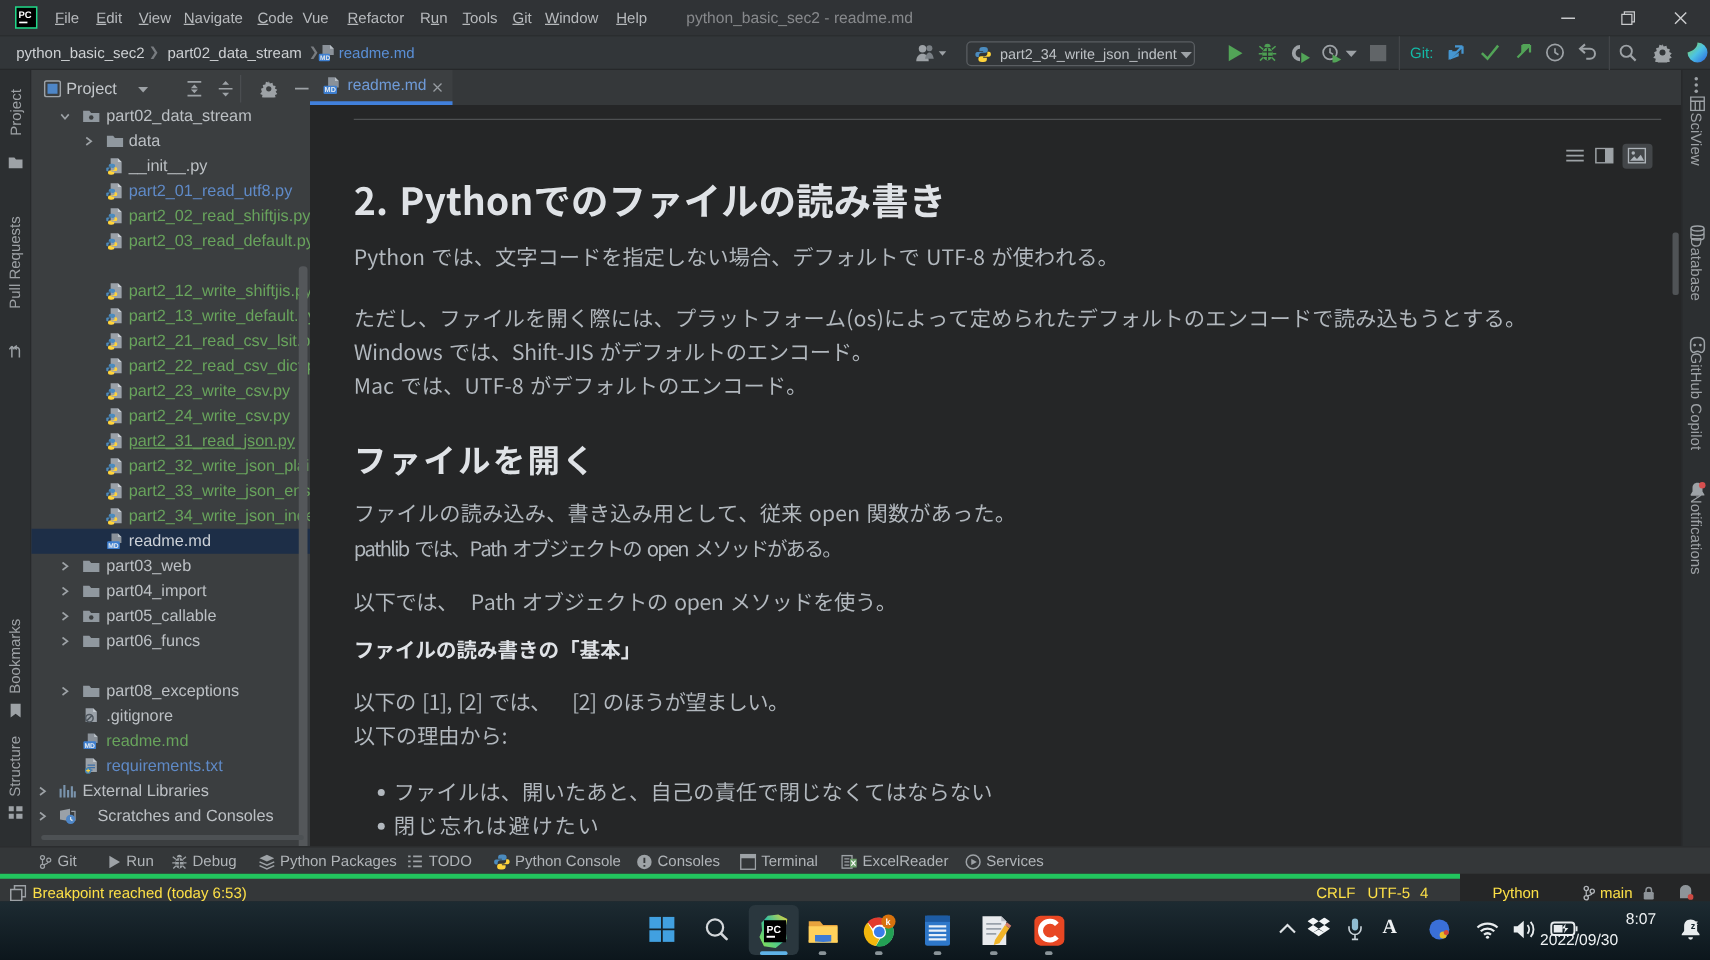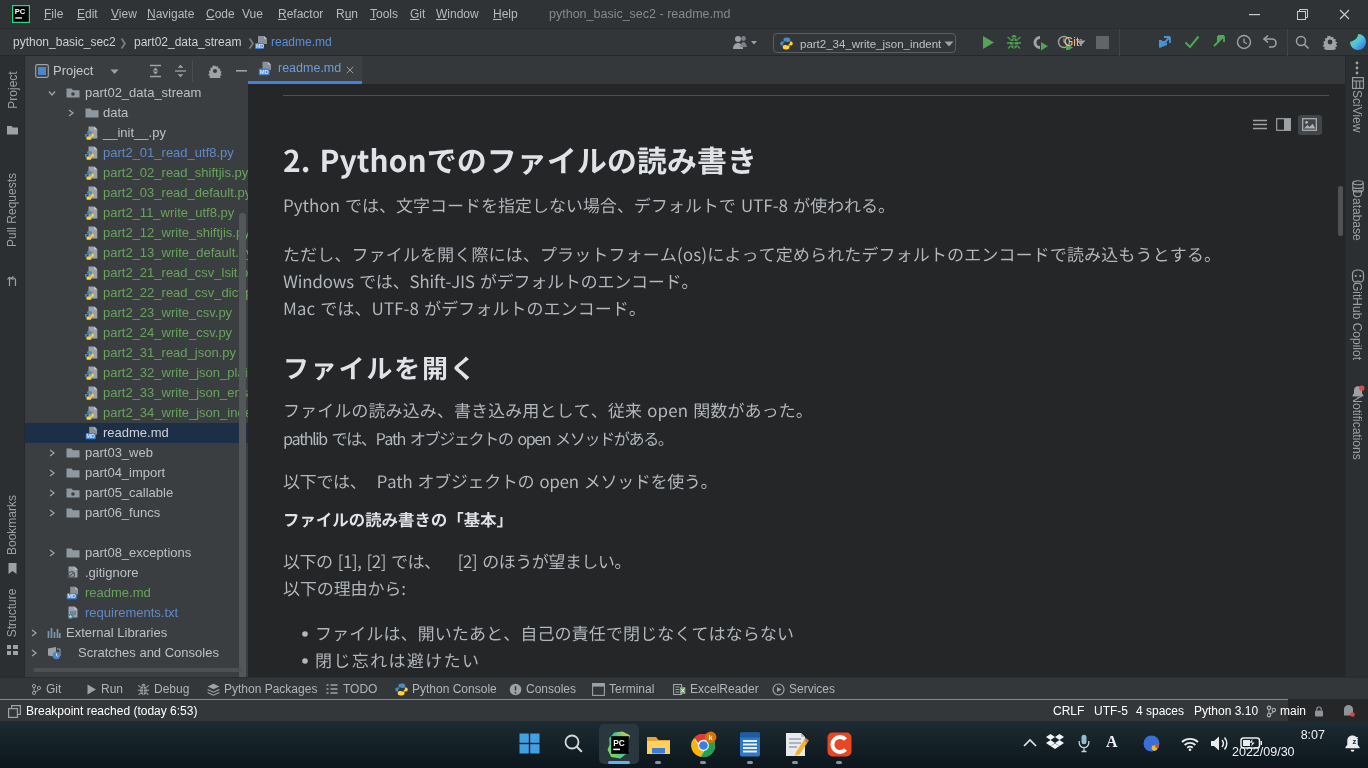--- a/index.html
+++ b/index.html
@@ -21,21 +21,21 @@
 .trow{position:absolute;height:20px;line-height:20px;white-space:nowrap;left:0;width:223px}
 .trow .lbl{position:absolute;top:0}
 .blue{color:#5f8ac7}.green{color:#68a35c}
 .tico{position:absolute;top:2px}
 #editor{position:absolute;left:248px;top:56px;width:1097px;height:621px;background:#252627}
 #tabbar{position:absolute;left:0;top:0;width:1097px;height:28px;background:#35383a}
 #tab1{position:absolute;left:0;top:0;width:114px;height:28px;background:#3c3f41;border-bottom:3px solid #4180dc;color:#6f9bd8;font-size:12.5px;line-height:25px}
 #content{position:absolute;left:0;top:28px;width:1097px;height:593px;background:#252627}
 #bottombar{position:absolute;left:0;top:677px;width:1368px;height:22px;background:#343739;border-top:1px solid #2a2c2e;font-size:12px;color:#b0b4b8}
 .bbi{position:absolute;top:0;height:22px;line-height:22px}
-#statusbar{position:absolute;left:0;top:699px;width:1288px;height:22px;background:#343739;border-top:1px solid #22c55e;font-size:12px;color:#ffffff}
+#statusbar{position:absolute;left:0;top:699px;width:1168px;height:22px;background:#343739;border-top:4px solid #22c55e;font-size:12px;color:#fde047}
 .sbi{position:absolute;top:0;height:22px;line-height:22px}
 #taskbar{position:absolute;left:0;top:721px;width:1368px;height:47px;background:linear-gradient(#1d2b32,#0c161c)}
 .tbi{position:absolute;top:9px;width:28px;height:28px}
 .rdot{position:absolute;top:40px;width:6px;height:3px;border-radius:2px;background:#8a9499}
 svg{display:block}
 .icp{position:absolute}
 </style></head><body>
 
 <div id="titlebar">
  <svg class="icp" style="left:12px;top:5px" width="18" height="18" viewBox="0 0 19 19">
@@ -122,21 +122,21 @@
  <svg class="icp" style="left:1057px;top:5px" width="16" height="16" viewBox="0 0 16 16">
       <circle cx="7" cy="8" r="5.5" fill="none" stroke="#9da2a6" stroke-width="1.4"></circle>
       <path d="M7 4.5 v3.5 l2.5 1.5" fill="none" stroke="#9da2a6" stroke-width="1.3"></path>
       <path d="M9 9.5 l7 4 -7 4 z" fill="#52a457"></path>
     </svg>
  <svg class="icp" style="left:1076px;top:11px" width="10" height="6">
       <path d="M0.5 0.5 l4.5 5 4.5-5 z" fill="#9da2a6"></path>
     </svg>
  <rect class="abs" style="left:1096px;top:7px;width:13px;height:13px;background:#616568"></rect>
  <div class="abs" style="left:1119px;top:0;width:1px;height:27px;background:#424548"></div>
- <div class="crumb" style="left:1064px;color:#fdba74">Git:</div>
+ <div class="crumb" style="left:1128px;color:#14b8a6">Git:</div>
  <svg class="icp" style="left:1157px;top:5px" width="16" height="16" viewBox="0 0 16 16">
       <path d="M2 14 V6 h3 L2 14 l8-3 v-3 z" fill="#4596d1"></path>
       <path d="M3 13 L13 3 M13 3 h-6 M13 3 v6" stroke="#4596d1" stroke-width="1.8" fill="none"></path>
       <path d="M2 14 v-7 h7 z" fill="#4596d1"></path>
     </svg>
  <svg class="icp" style="left:1184px;top:6px" width="16" height="14">
       <path d="M1.5 7.5 l4.5 4.5 L14.5 1.5" fill="none" stroke="#52a457" stroke-width="2"></path>
     </svg>
  <svg class="icp" style="left:1210px;top:5px" width="16" height="16" viewBox="0 0 16 16">
       <path d="M14 2 L4 12 M14 2 h-6 M14 2 v6" stroke="#52a457" stroke-width="1.8" fill="none"></path>
@@ -312,26 +312,20 @@
           <use href="#spy"></use>
         </svg>
         <span class="lbl green" style="left:78px;">part2_02_read_shiftjis.py</span>
       </div>
 <div class="trow" style="top:100px;">
         <svg class="tico" style="left:60px;top:3px" width="14" height="14">
           <use href="#spy"></use>
         </svg>
         <span class="lbl green" style="left:78px;">part2_03_read_default.py</span>
       </div>
-<div class="trow" style="top:120px;">
-        <svg class="tico" style="left:60px;top:3px" width="14" height="14">
-          <use href="#spy"></use>
-        </svg>
-        <span class="lbl green" style="left:78px;">part2_11_write_utf8.py</span>
-      </div>
 <div class="trow" style="top:140px;">
         <svg class="tico" style="left:60px;top:3px" width="14" height="14">
           <use href="#spy"></use>
         </svg>
         <span class="lbl green" style="left:78px;">part2_12_write_shiftjis.py</span>
       </div>
 <div class="trow" style="top:160px;">
         <svg class="tico" style="left:60px;top:3px" width="14" height="14">
           <use href="#spy"></use>
         </svg>
@@ -358,21 +352,21 @@
 <div class="trow" style="top:240px;">
         <svg class="tico" style="left:60px;top:3px" width="14" height="14">
           <use href="#spy"></use>
         </svg>
         <span class="lbl green" style="left:78px;">part2_24_write_csv.py</span>
       </div>
 <div class="trow" style="top:260px;">
         <svg class="tico" style="left:60px;top:3px" width="14" height="14">
           <use href="#spy"></use>
         </svg>
-        <span class="lbl green" style="left:78px;">part2_31_read_json.py</span>
+        <span class="lbl green" style="left:78px;text-decoration:underline;">part2_31_read_json.py</span>
       </div>
 <div class="trow" style="top:280px;">
         <svg class="tico" style="left:60px;top:3px" width="14" height="14">
           <use href="#spy"></use>
         </svg>
         <span class="lbl green" style="left:78px;">part2_32_write_json_plain.py</span>
       </div>
 <div class="trow" style="top:300px;">
         <svg class="tico" style="left:60px;top:3px" width="14" height="14">
           <use href="#spy"></use>

